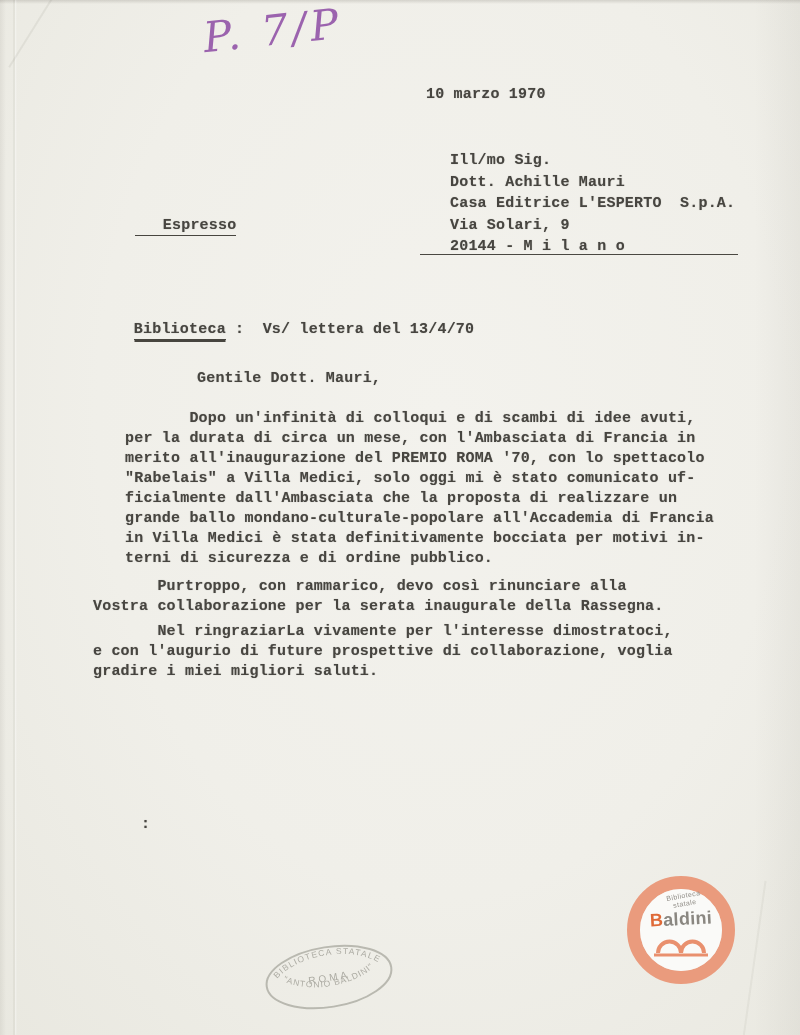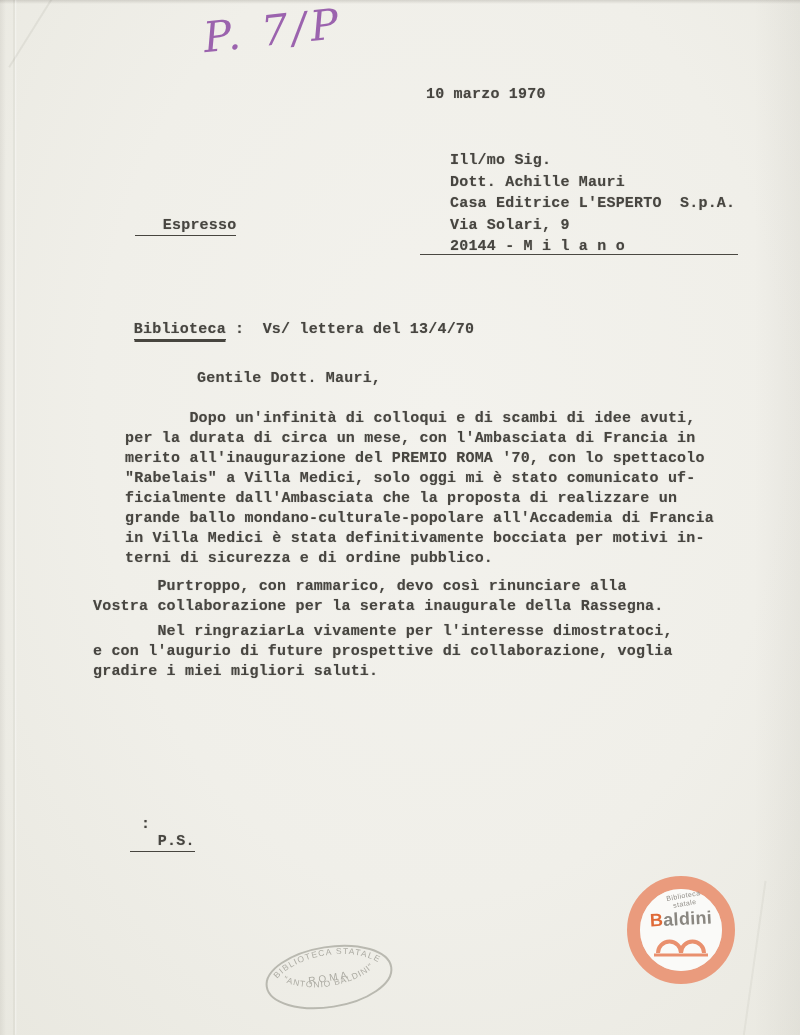--- a/index.html
+++ b/index.html
@@ -84,23 +84,20 @@
 grande ballo mondano-culturale-popolare all'Accademia di Francia
 in Villa Medici è stata definitivamente bocciata per motivi in-
 terni di sicurezza e di ordine pubblico.</div>
   <div class="mono lh-body" style="left:93px;top:577px;">       Purtroppo, con rammarico, devo così rinunciare alla
 Vostra collaborazione per la serata inaugurale della Rassegna.</div>
   <div class="mono lh-body" style="left:93px;top:622px;">       Nel ringraziarLa vivamente per l'interesse dimostratoci,
 e con l'augurio di future prospettive di collaborazione, voglia
 gradire i miei migliori saluti.</div>
 
 
-  <div class="mono" style="left:93px;top:816px;">
-    <span class="u">P.S.</span>
-  </div>
   <div class="mono" style="left:141px;top:816px;">:</div>
 
   <div class="logo">
     <div class="logo-inner"></div>
     <div class="logo-small">
       <div>Biblioteca</div>
       <div>statale</div>
     </div>
     <div class="logo-name">
       <span class="b">B</span><span>aldini</span>

